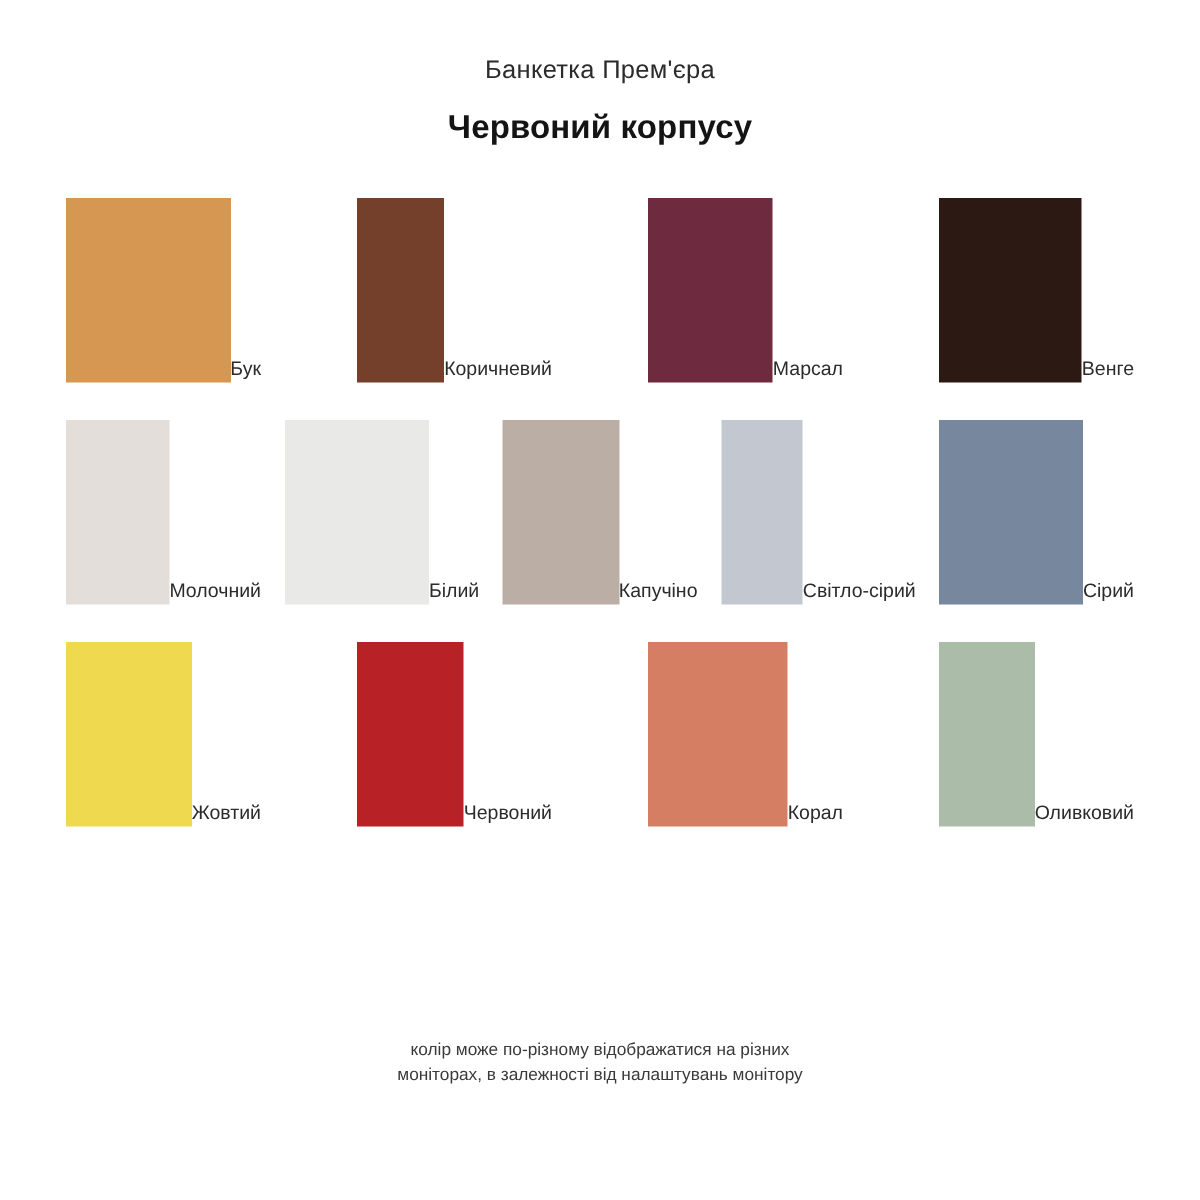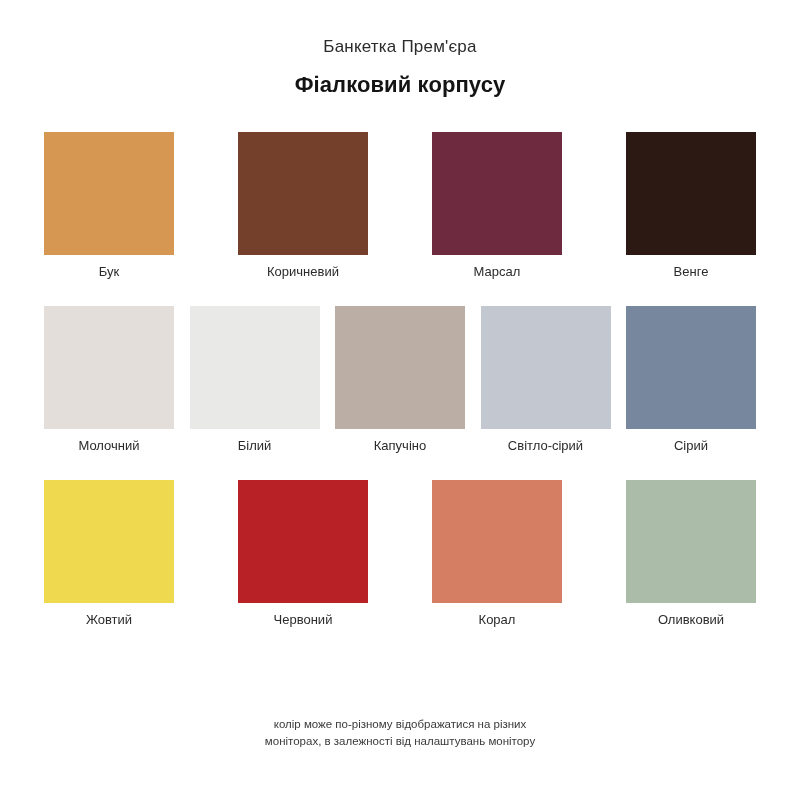--- a/index.html
+++ b/index.html
@@ -47,58 +47,58 @@
   }
   .swatch-row {
     display: flex;
     justify-content: space-between;
     align-items: flex-start;
     margin-bottom: 25px;
   }
   .swatch-cell {
     width: 130px;
     display: flex;
-    flex-direction: column;
-    align-items: center;
+    flex-direction: row;
+    align-items: flex-end;
   }
   .swatch-chip {
     width: 130px;
     height: 123px;
     display: block;
   }
   .swatch-label {
     margin-top: 8px;
     font-size: 13px;
     line-height: 18px;
     color: #2b2b2b;
     text-align: center;
     white-space: nowrap;
   }
   .footnote {
     position: absolute;
     left: 0;
     right: 0;
-    top: 716px;
+    top: 692px;
     text-align: center;
     font-size: 11.5px;
     line-height: 17px;
     color: #3a3a3a;
   }
   .footnote-line {
     display: block;
   }
 </style>
 </head>
 <body>
 
 <div class="sheet">
 
   <div class="header">
     <p class="product-title">Банкетка Прем'єра</p>
-    <h1 class="section-title">Фіалковий корпусу</h1>
+    <h1 class="section-title">Червоний корпусу</h1>
   </div>
 
   <div class="palette">
 
     <div class="swatch-row">
       <div class="swatch-cell">
         <span class="swatch-chip" style="background-color: rgb(214, 151, 82);"></span>
         <span class="swatch-label">Бук</span>
       </div>
       <div class="swatch-cell">

